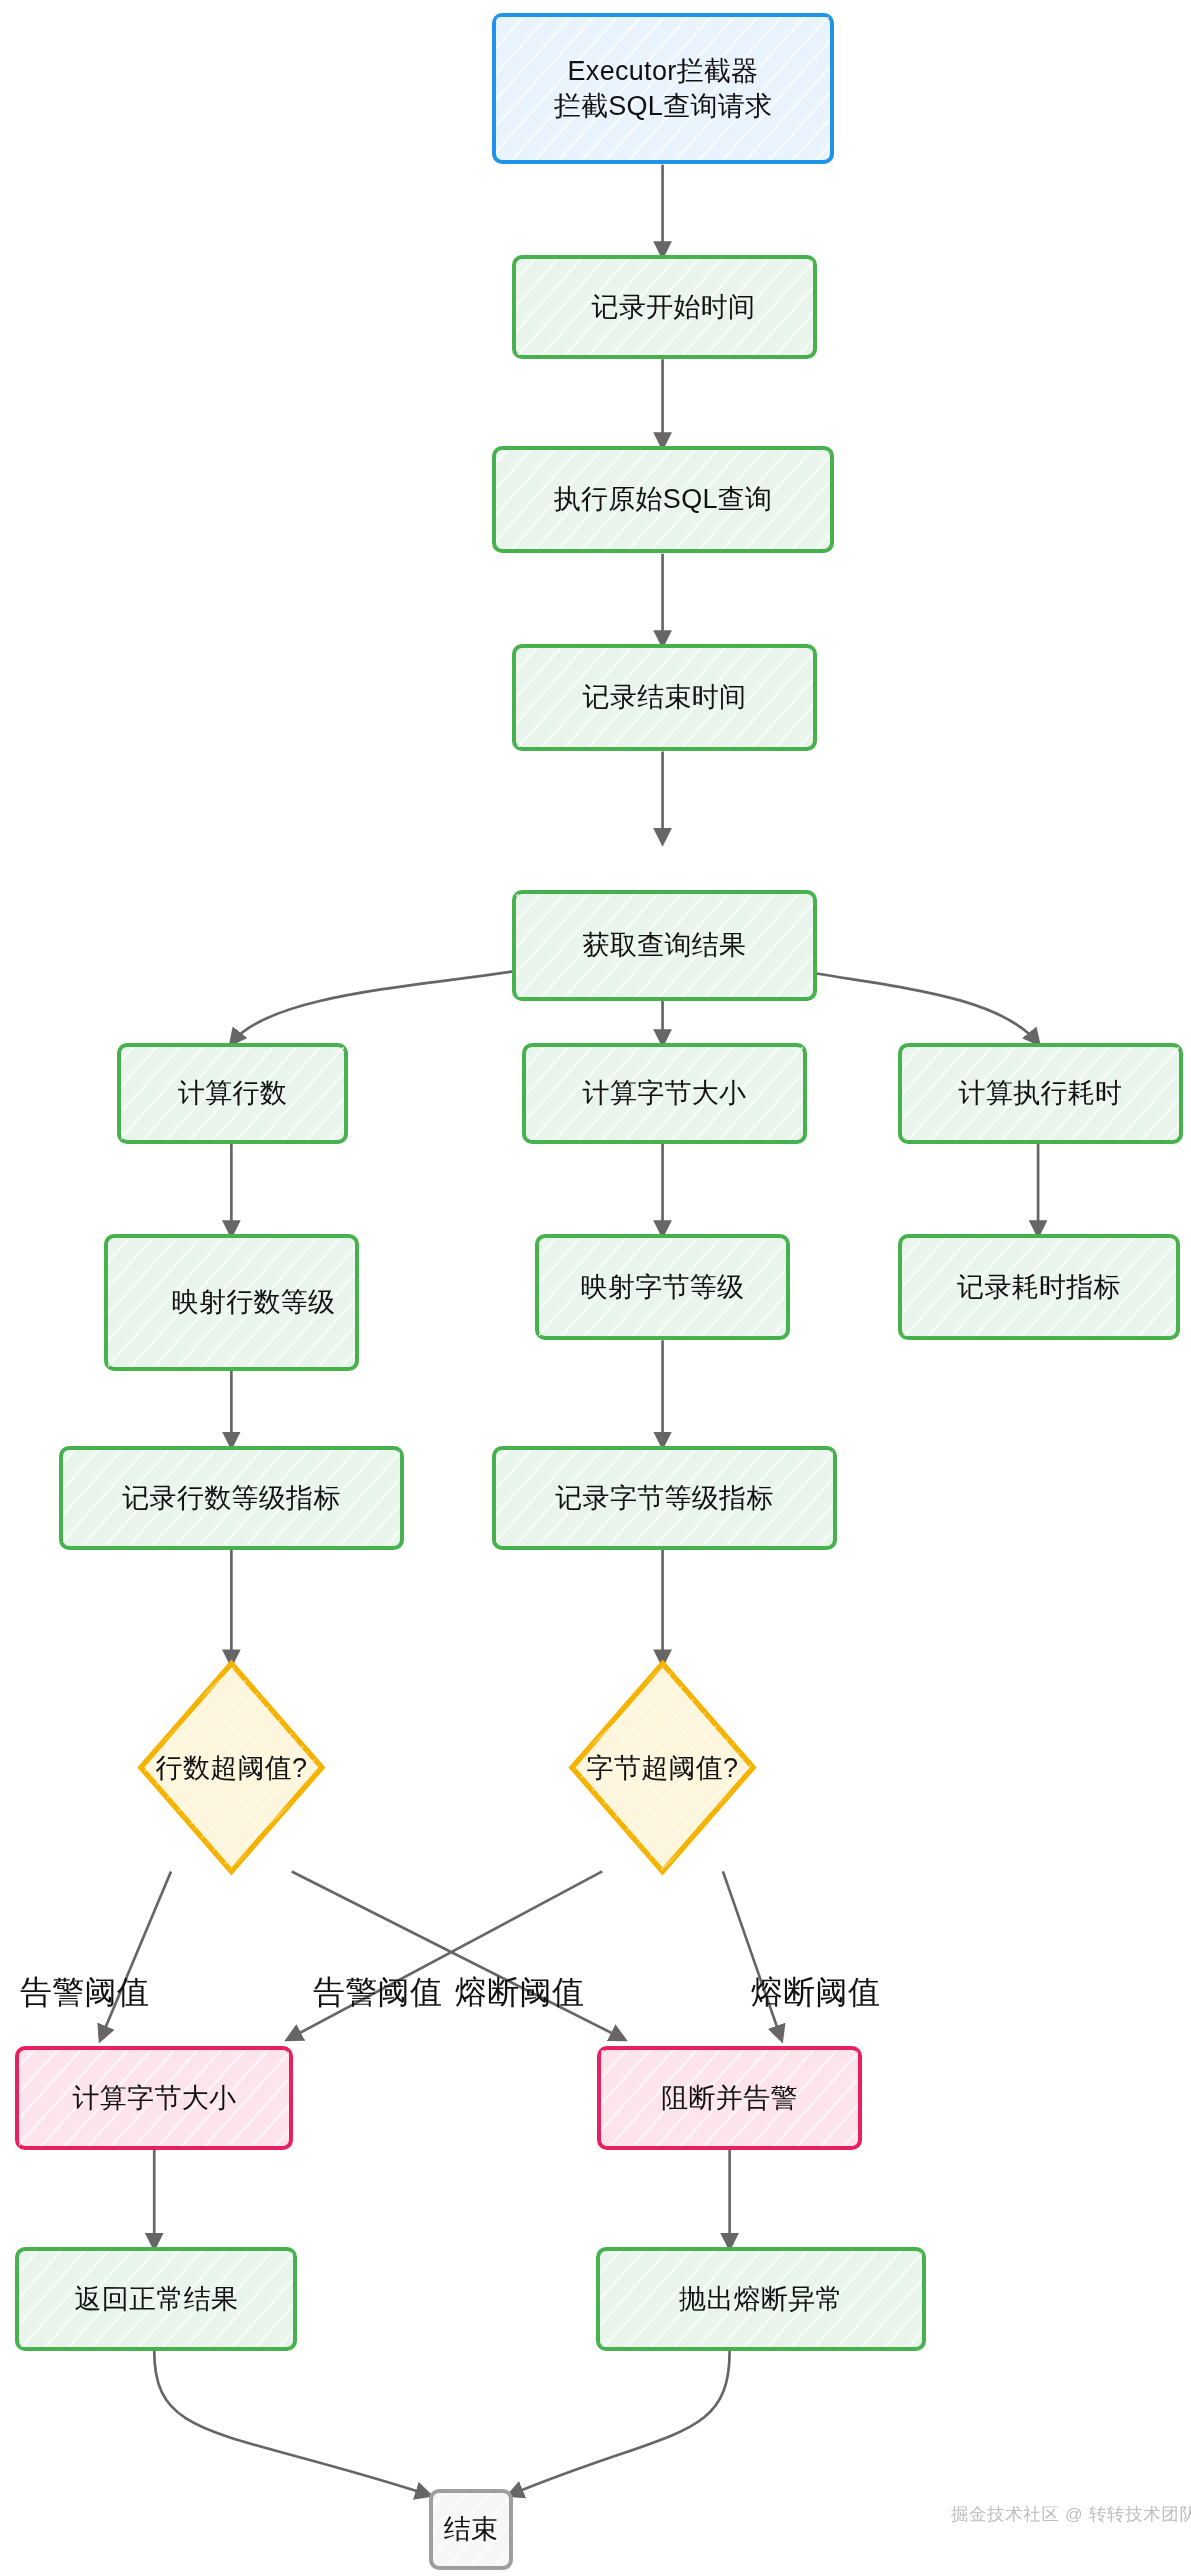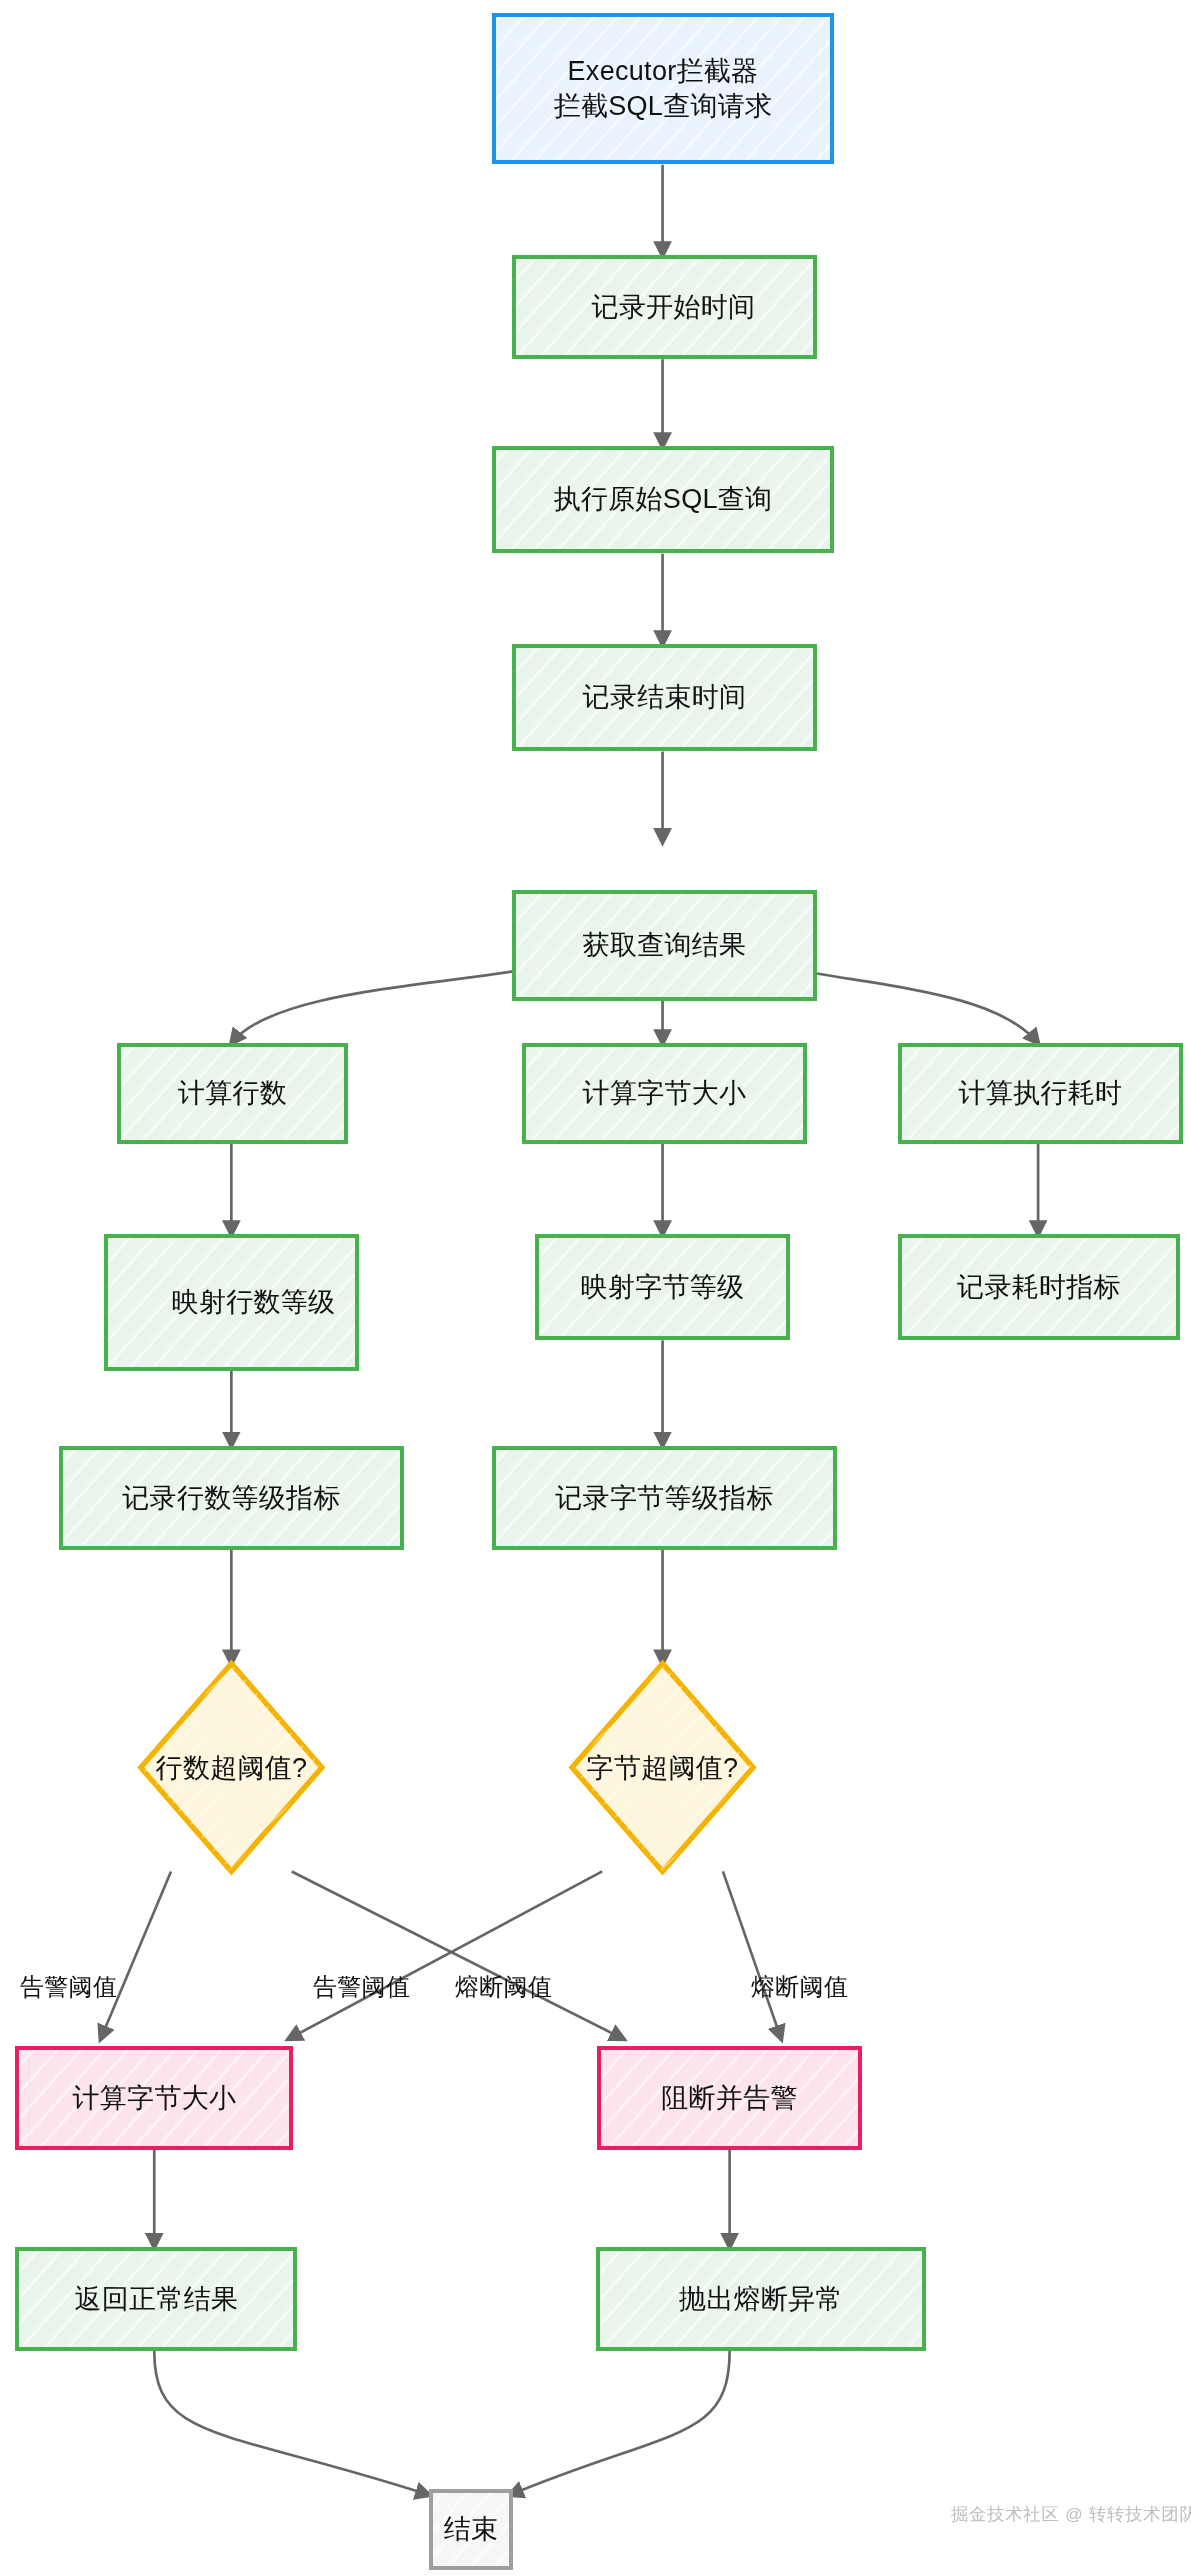--- a/index.html
+++ b/index.html
@@ -16,21 +16,21 @@
     text-align:center;
     box-sizing:border-box;
     color:#111111;
     font-size:27px;
     line-height:1.28;
     letter-spacing:0.3px;
     pointer-events:auto;
   }
   .node .lbl{display:block;width:100%;}
 
-  .rect{border-style:solid;border-width:4.7px;border-radius:0;align-items:center;}
+  .rect{border-style:solid;border-width:4.7px;border-radius:10px;align-items:center;}
   .rect.blue   {border-color:#1e93e8;background:#e9f3fd;}
   .rect.green  {border-color:#46b14d;background:#e9f5ec;}
   .rect.pink   {border-color:#e8205f;background:#fce3ec;}
   .rect.grey   {border-color:#9e9e9e;background:#f6f6f6;}
 
   
   .rect::before, .diamond-label::before{
     content:"";position:absolute;inset:0;pointer-events:none;
     background:repeating-linear-gradient(
       -48deg,
@@ -42,21 +42,21 @@
   }
   .rect .lbl{position:relative;z-index:2;}
 
   .dnode{
     position:absolute;display:flex;align-items:center;justify-content:center;
     font-size:27px;color:#111;text-align:center;letter-spacing:0.3px;
   }
   .dnode .lbl{position:relative;z-index:3;}
 
   .edge-label{
-    position:absolute;font-size:24px;color:#111;white-space:nowrap;
+    position:absolute;font-size:32px;color:#111;white-space:nowrap;
     letter-spacing:0.3px;
   }
   .watermark{
     position:absolute;font-size:17.4px;color:#bdbdbd;white-space:nowrap;
     letter-spacing:0.7px;
   }
 </style>
 </head>
 <body>
 

